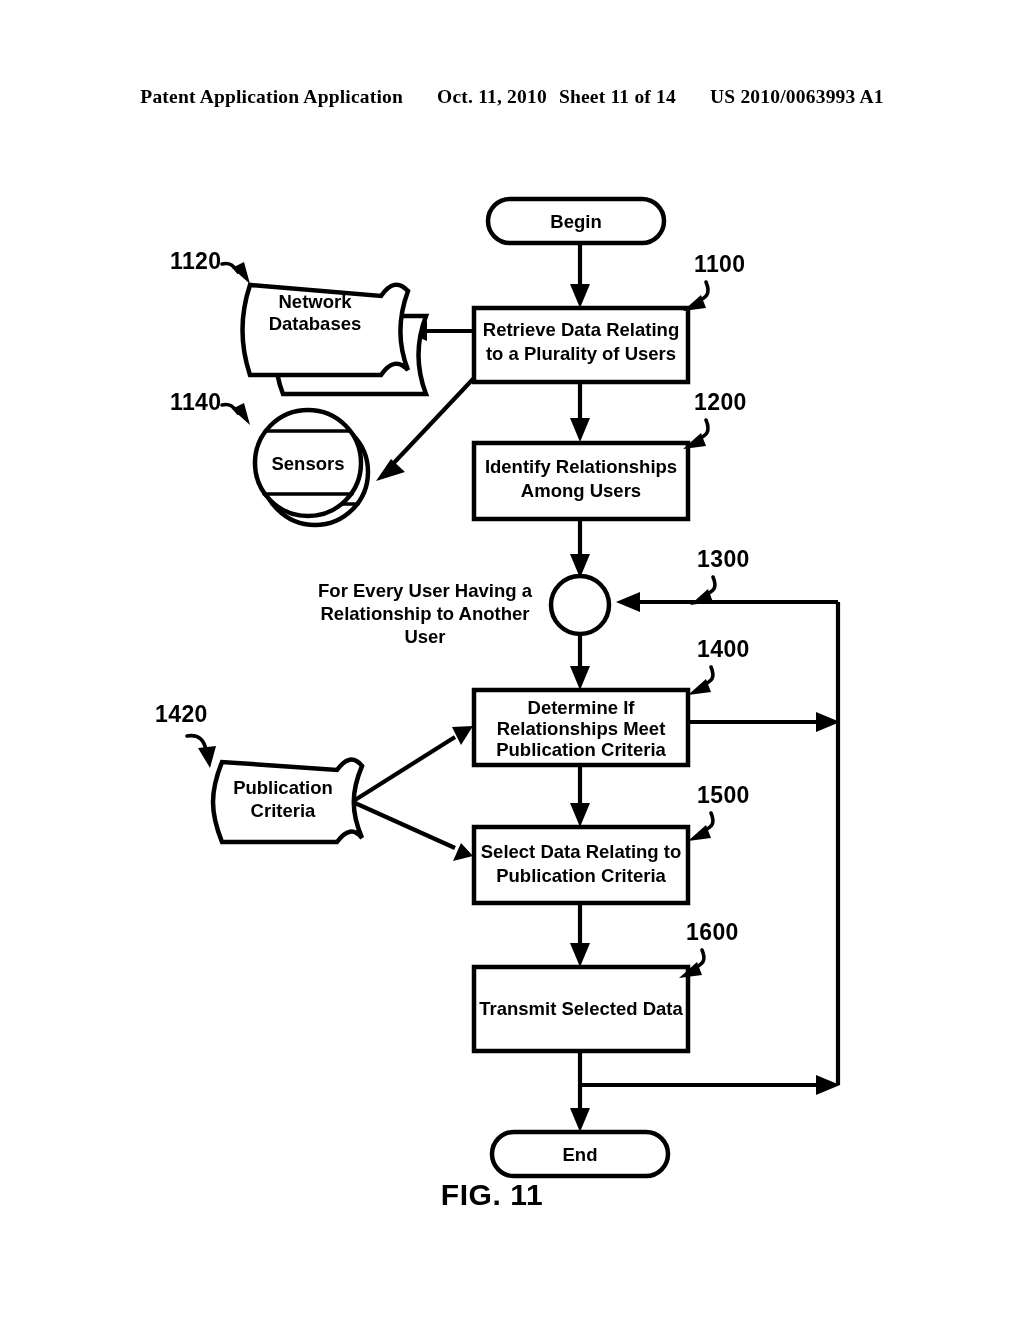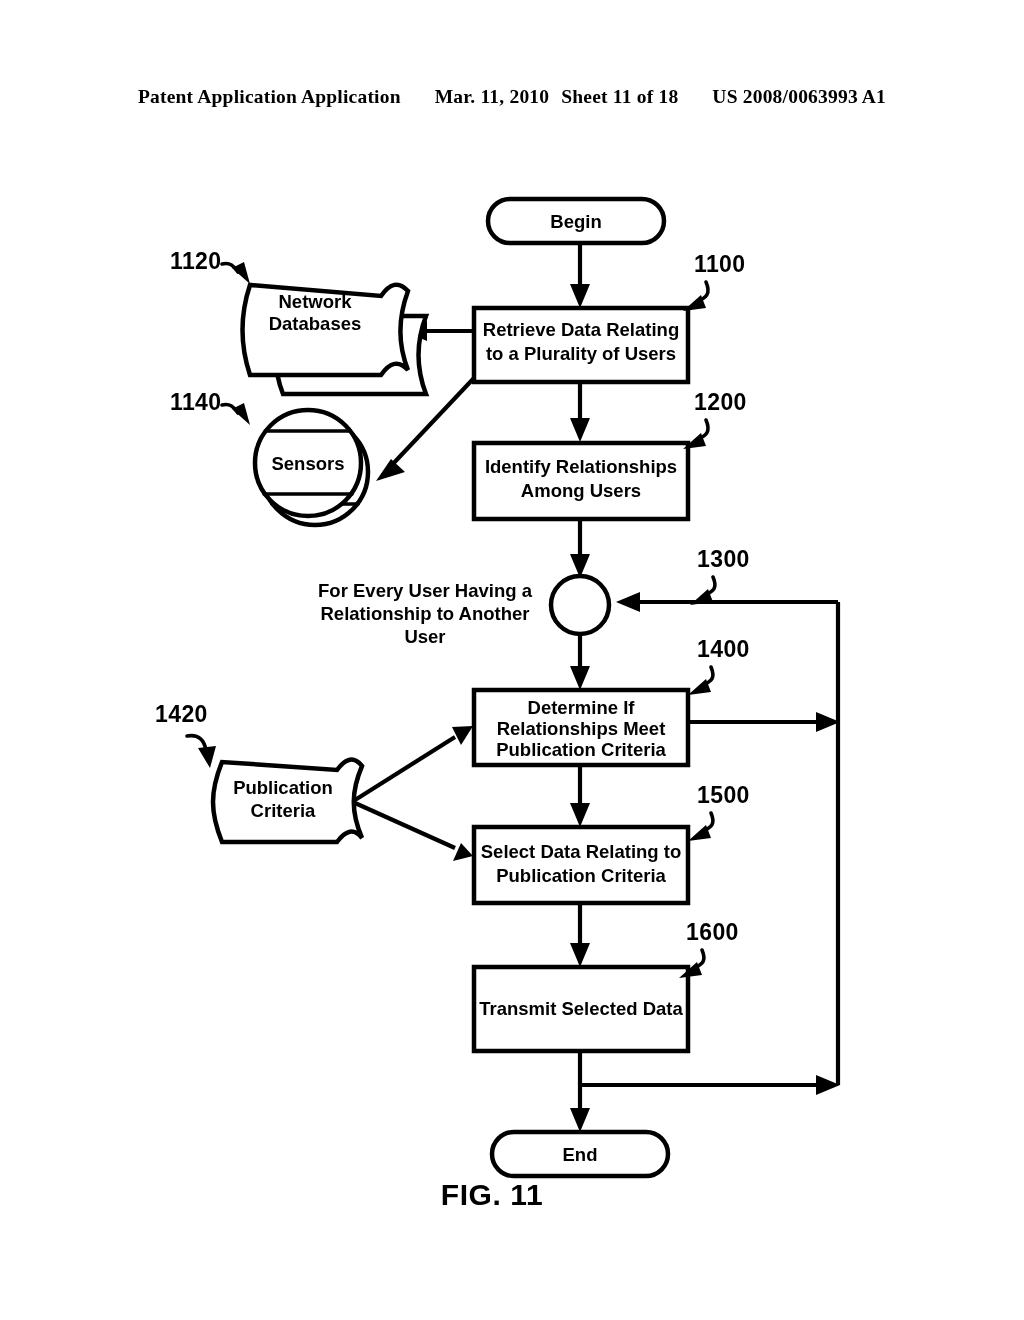--- a/index.html
+++ b/index.html
@@ -84,21 +84,21 @@
     stroke-linecap: round;
   }
   .arrowhead { fill: #000000; stroke: none; }
 </style>
 </head>
 <body>
 
 <div id="page">
 
   <div class="pub-header">
-    <span>Patent Application Application</span><span class="hdr-gap-lg"></span><span>Mar. 11, 2010</span><span class="hdr-gap-sm"></span><span>Sheet 11 of 18</span><span class="hdr-gap-lg"></span><span>US 2008/0063993 A1</span>
+    <span>Patent Application Application</span><span class="hdr-gap-lg"></span><span>Oct. 11, 2010</span><span class="hdr-gap-sm"></span><span>Sheet 11 of 14</span><span class="hdr-gap-lg"></span><span>US 2010/0063993 A1</span>
   </div>
 
   <svg id="figure-svg" viewBox="0 0 1024 1320">
 
     <g>
       <line class="conn" x1="580" y1="243" x2="580" y2="296"></line>
       <polygon class="arrowhead" points="580,308 570,284 590,284"></polygon>
     </g>
 
     <g>

